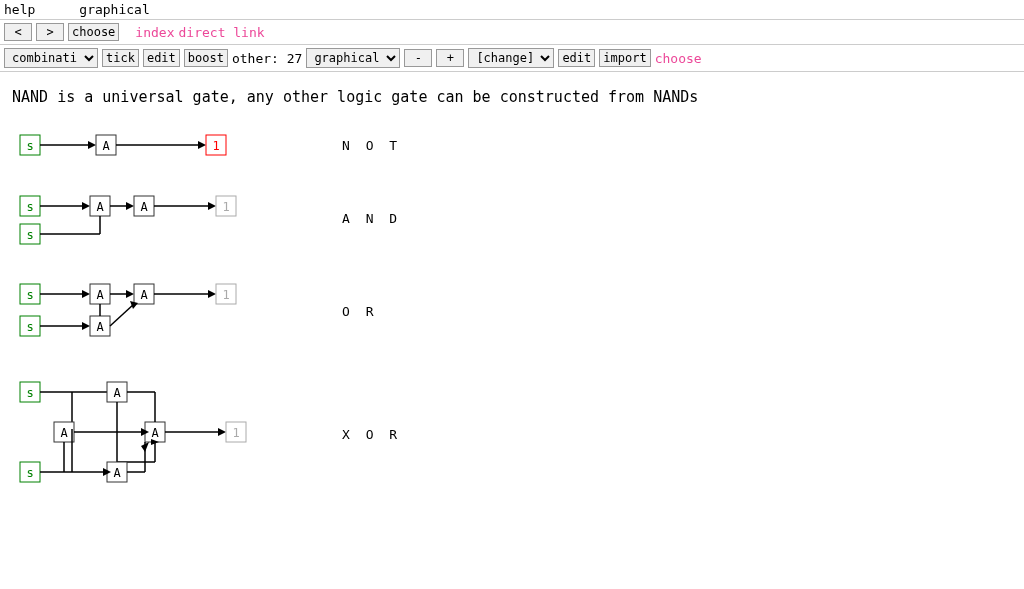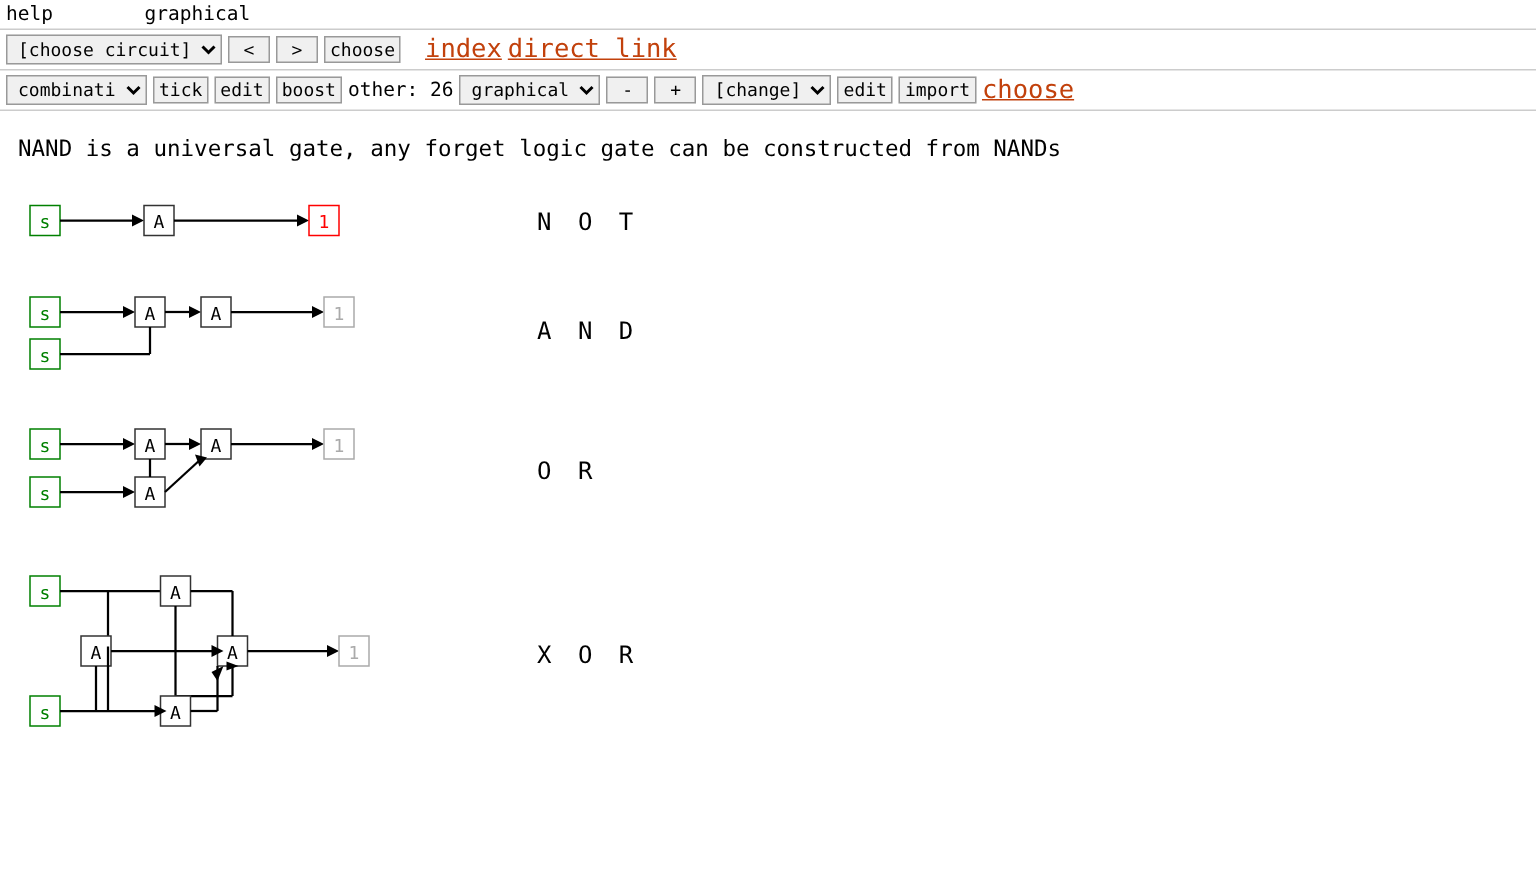--- a/index.html
+++ b/index.html
@@ -22,106 +22,102 @@
       font-size: 12px;
       padding: 1px 3px;
       border: 1px solid #999;
       background: #f0f0f0;
       cursor: pointer;
     }
     .toolbar-row button {
       min-width: 28px;
     }
     .toolbar-link {
-      color: #c2410c;
-      text-decoration: underline;
+      color: #ec4899;
       cursor: pointer;
-      font-size: 17px;
+      font-size: 13px;
     }
     .ticks-label {
       font-size: 13px;
     }
     .top-bar {
       display: flex;
       align-items: center;
       padding: 2px 4px;
-      gap: 21px;
+      gap: 4px;
       border-bottom: 1px solid #ccc;
       font-size: 13px;
     }
     .main-content {
       padding: 16px 12px;
     }
     .description {
       font-size: 15px;
       margin-bottom: 24px;
       font-family: monospace;
     }
     .circuit-row {
       display: flex;
       align-items: center;
       margin-bottom: 28px;
       position: relative;
     }
     .circuit-label {
-      font-size: 16px;
-      margin-left: 36px;
+      font-size: 13px;
+      margin-left: 20px;
       letter-spacing: 4px;
       font-family: monospace;
     }
     svg.circuit-svg {
       overflow: visible;
     }
   </style>
 </head>
 <body>
 
 <div class="top-bar">
   <span>help</span>
   <span style="margin-left:40px;">graphical</span>
 </div>
 
 <div class="toolbar-row">
-  <select>
-    <option>[choose circuit]</option>
-  </select>
   <button>&lt;</button>
   <button>&gt;</button>
   <button>choose</button>
   <span style="margin-left:8px;"></span>
   <a class="toolbar-link">index</a>
   <a class="toolbar-link">direct link</a>
 </div>
 
 <div class="toolbar-row">
   <select>
     <option>combinati</option>
   </select>
   <button>tick</button>
   <button>edit</button>
   <button>boost</button>
   <span class="ticks-label">
-    <span>other:</span>&nbsp;<span>26</span>
+    <span>other:</span>&nbsp;<span>27</span>
   </span>
   <select>
     <option>graphical</option>
   </select>
   <button>-</button>
   <button>+</button>
   <select>
     <option>[change]</option>
   </select>
   <button>edit</button>
   <button>import</button>
   <a class="toolbar-link">choose</a>
 </div>
 
 <div class="main-content">
 
-  <div class="description">NAND is a universal gate, any forget logic gate can be constructed from NANDs</div>
+  <div class="description">NAND is a universal gate, any other logic gate can be constructed from NANDs</div>
 
   <div class="circuit-row">
     <svg class="circuit-svg" width="310" height="30">
 
       <rect x="8" y="5" width="20" height="20" fill="white" stroke="green"></rect>
       <text x="18" y="20" text-anchor="middle" fill="green" font-family="monospace" font-size="12">s</text>
 
       <line x1="28" y1="15" x2="80" y2="15" stroke="black" stroke-width="1.5"></line>
       <polygon points="76,11 84,15 76,19" fill="black"></polygon>
 

